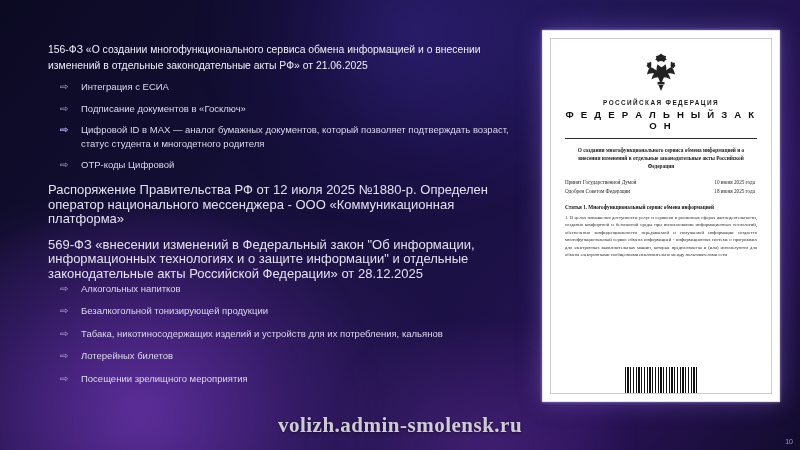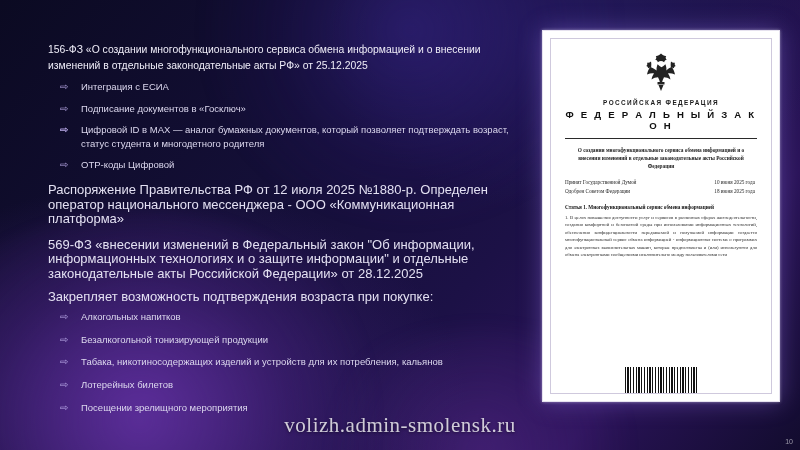--- a/index.html
+++ b/index.html
@@ -182,39 +182,40 @@
     position: absolute;
     left: 50%;
     transform: translateX(-50%);
     bottom: 12px;
     font-family: "Liberation Serif", serif;
     font-size: 21px;
     color: rgba(255,255,255,0.78);
     letter-spacing: 0.5px;
     white-space: nowrap;
     text-shadow: 0 1px 3px rgba(0,0,0,0.5);
+    font-weight: bold;
   }
   .page-num {
     position: absolute;
     right: 7px; bottom: 5px;
     font-size: 7px;
     color: rgba(255,255,255,0.55);
   }
 </style>
 </head>
 <body>
 
 <div class="slide">
   <div class="glow glow-a"></div>
   <div class="glow glow-b"></div>
   <div class="glow glow-c"></div>
 
   <div class="content">
 
-    <div class="lead">156-ФЗ «О создании многофункционального сервиса обмена информацией и о внесении изменений в отдельные законодательные акты РФ» от 25.12.2025</div>
+    <div class="lead">156-ФЗ «О создании многофункционального сервиса обмена информацией и о внесении изменений в отдельные законодательные акты РФ» от 21.06.2025</div>
 
     <ul class="bullets group1">
       <li>
         <span class="arrow">⇨</span>
         <span>Интеграция с ЕСИА</span>
       </li>
       <li>
         <span class="arrow">⇨</span>
         <span>Подписание документов в «Госключ»</span>
       </li>
@@ -226,22 +227,21 @@
         <span>Цифровой ID в MAX — аналог бумажных документов, который позволяет подтверждать возраст, статус студента и многодетного родителя</span>
       </li>
       <li>
         <span class="arrow">⇨</span>
         <span>ОТР-коды Цифровой</span>
       </li>
     </ul>
 
     <div class="para">Распоряжение Правительства РФ от 12 июля 2025 №1880-р. Определен оператор национального мессенджера - ООО «Коммуникационная платформа»</div>
 
-    <div class="para" style="margin-bottom:8px;">569-ФЗ «внесении изменений в Федеральный закон "Об информации, информационных технологиях и о защите информации" и отдельные законодательные акты Российской Федерации» от 28.12.2025</div>
-    <div class="para" style="margin-top:0;">Закрепляет возможность подтверждения возраста при покупке:</div>
+    <div class="para" style="margin-bottom:0;">569-ФЗ «внесении изменений в Федеральный закон "Об информации, информационных технологиях и о защите информации" и отдельные законодательные акты Российской Федерации» от 28.12.2025</div>
 
     <ul class="bullets group2">
       <li>
         <span class="arrow">⇨</span>
         <span>Алкогольных напитков</span>
       </li>
       <li>
         <span class="arrow">⇨</span>
         <span>Безалкогольной тонизирующей продукции</span>
       </li>

